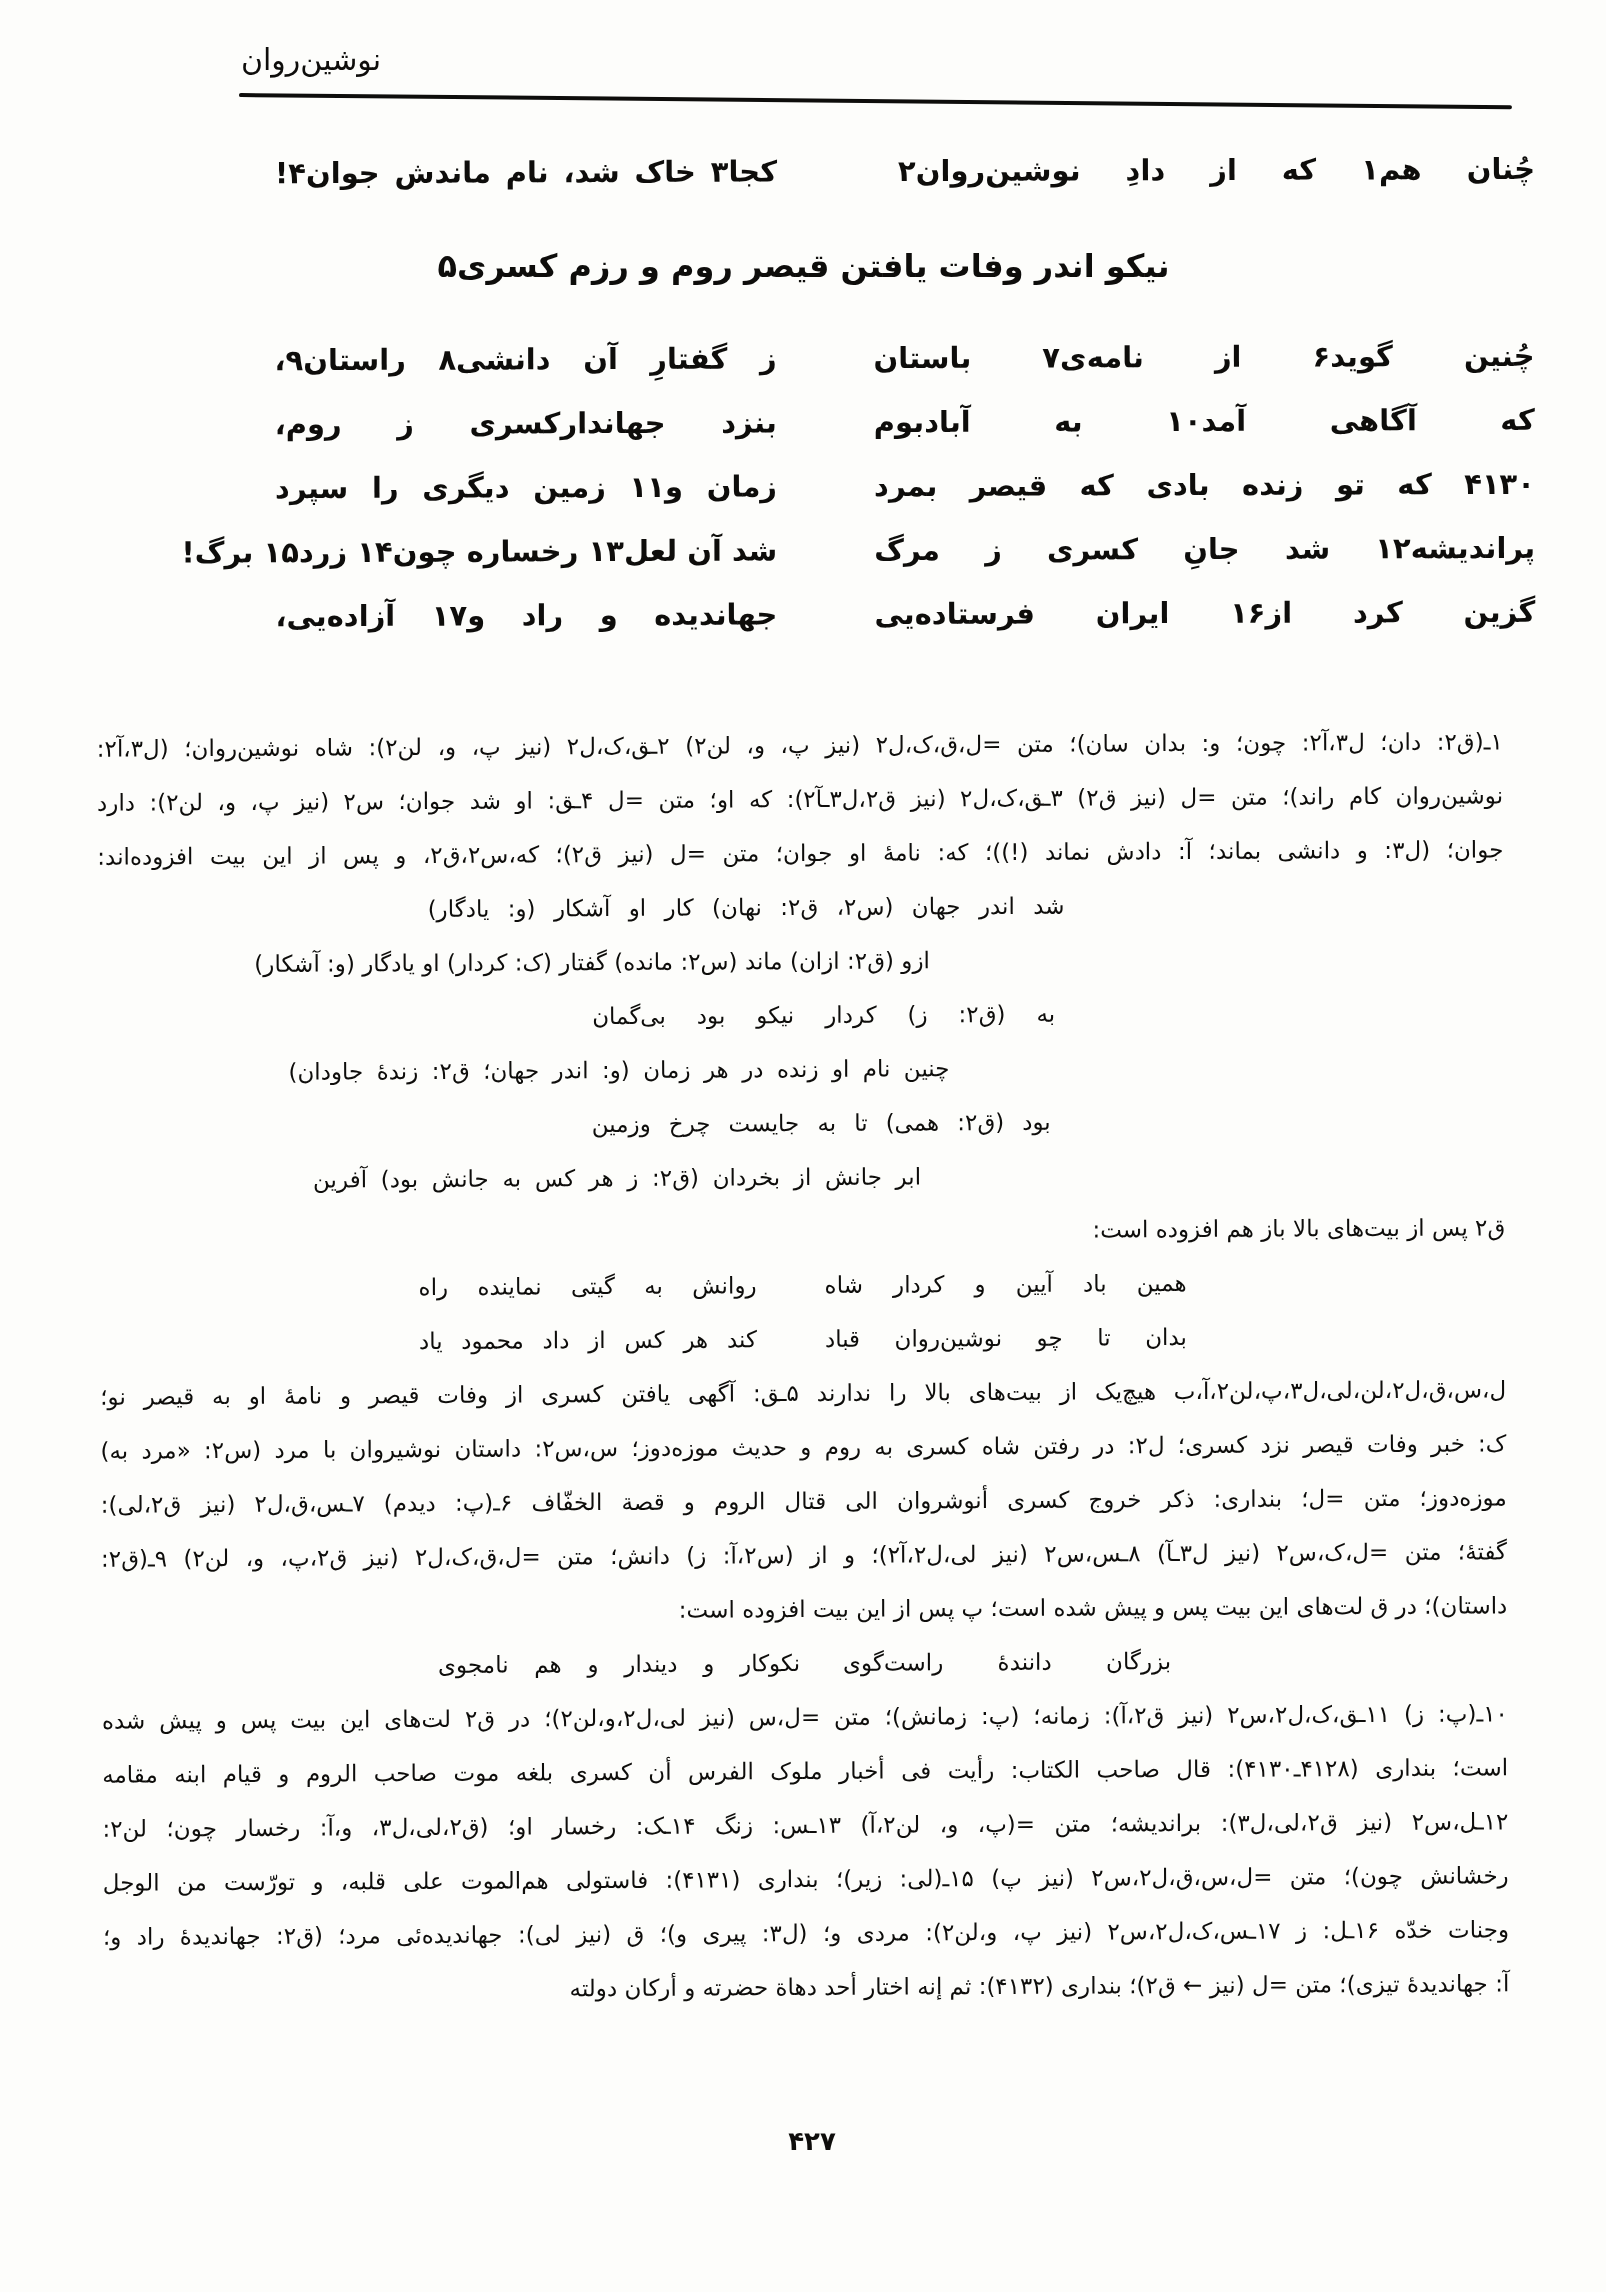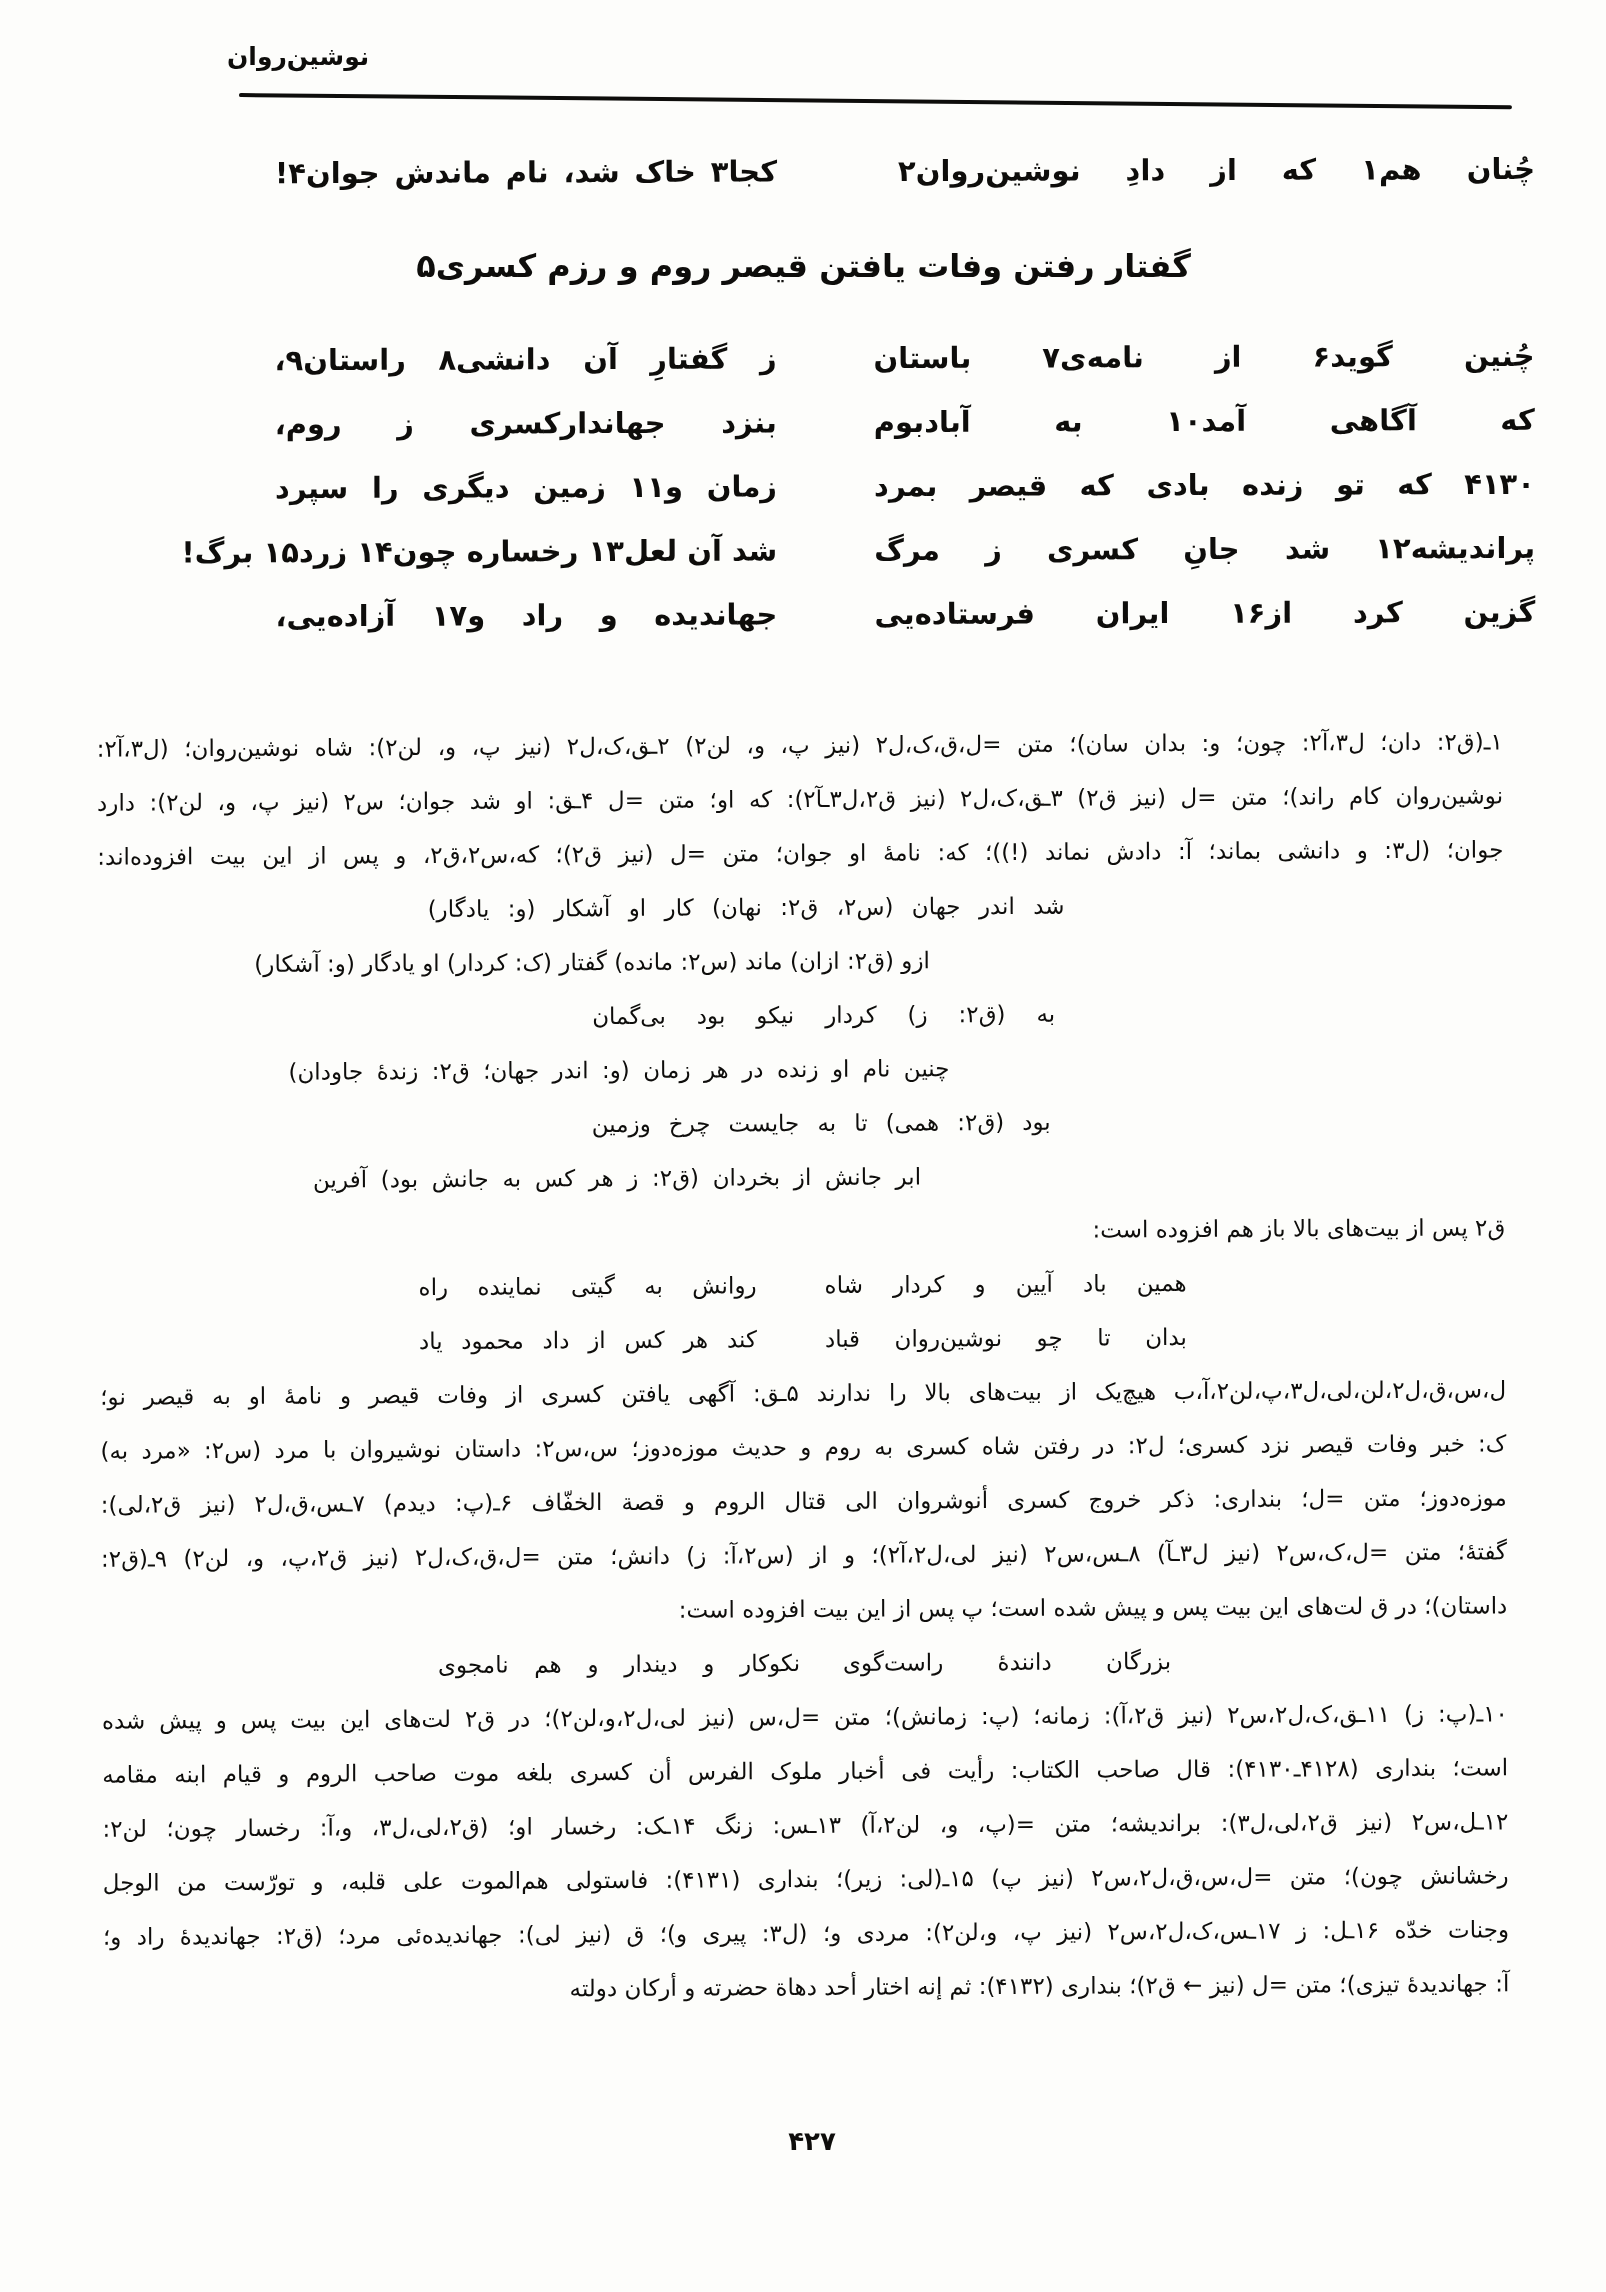--- a/index.html
+++ b/index.html
@@ -4,22 +4,22 @@
 <style>
   html,body{margin:0;padding:0;}
   body{
     width:1607px;height:2292px;position:relative;overflow:hidden;
     background:#fdfdfb;color:#0e0d0b;
     font-family:"DejaVu Sans",sans-serif;
     direction:rtl;
   }
   
   .head-title{
-    position:absolute;top:42px;left:227px;
-    font-size:25px;font-weight:bold;letter-spacing:0;
+    position:absolute;top:42px;left:241px;
+    font-size:30px;font-weight:normal;letter-spacing:0;
   }
   .head-rule{
     position:absolute;top:93px;left:239px;width:1273px;height:3.9px;
     background:#0e0d0b;border-radius:1.9px;
     transform:rotate(0.55deg);transform-origin:left center;
   }
   
   .opening-verse{
     position:absolute;top:154px;left:275px;width:1260px;
     display:flex;gap:121px;transform:rotate(-0.2deg);
@@ -69,21 +69,21 @@
 <body>
 
 <div class="head-title">نوشین‌روان</div>
 <div class="head-rule"></div>
 
 <div class="opening-verse">
   <div class="hemi hemi-r">چُنان هم۱ که از دادِ نوشین‌روان۲</div>
   <div class="hemi hemi-l">کجا۳ خاک شد، نام ماندش جوان۴!</div>
 </div>
 
-<div class="section-heading">گفتار رفتن وفات یافتن قیصر روم و رزم کسری۵</div>
+<div class="section-heading">نیکو اندر وفات یافتن قیصر روم و رزم کسری۵</div>
 
 <div class="verses">
   <div class="verse-row">
     <div class="hemi hemi-r">چُنین گوید۶ از نامه‌ی۷ باستان</div>
     <div class="hemi hemi-l">ز گفتارِ آن دانشی۸ راستان۹،</div>
   </div>
   <div class="verse-row">
     <div class="hemi hemi-r">که آگاهی آمد۱۰ به آبادبوم</div>
     <div class="hemi hemi-l">بنزد جهاندارکسری ز روم،</div>
   </div>

